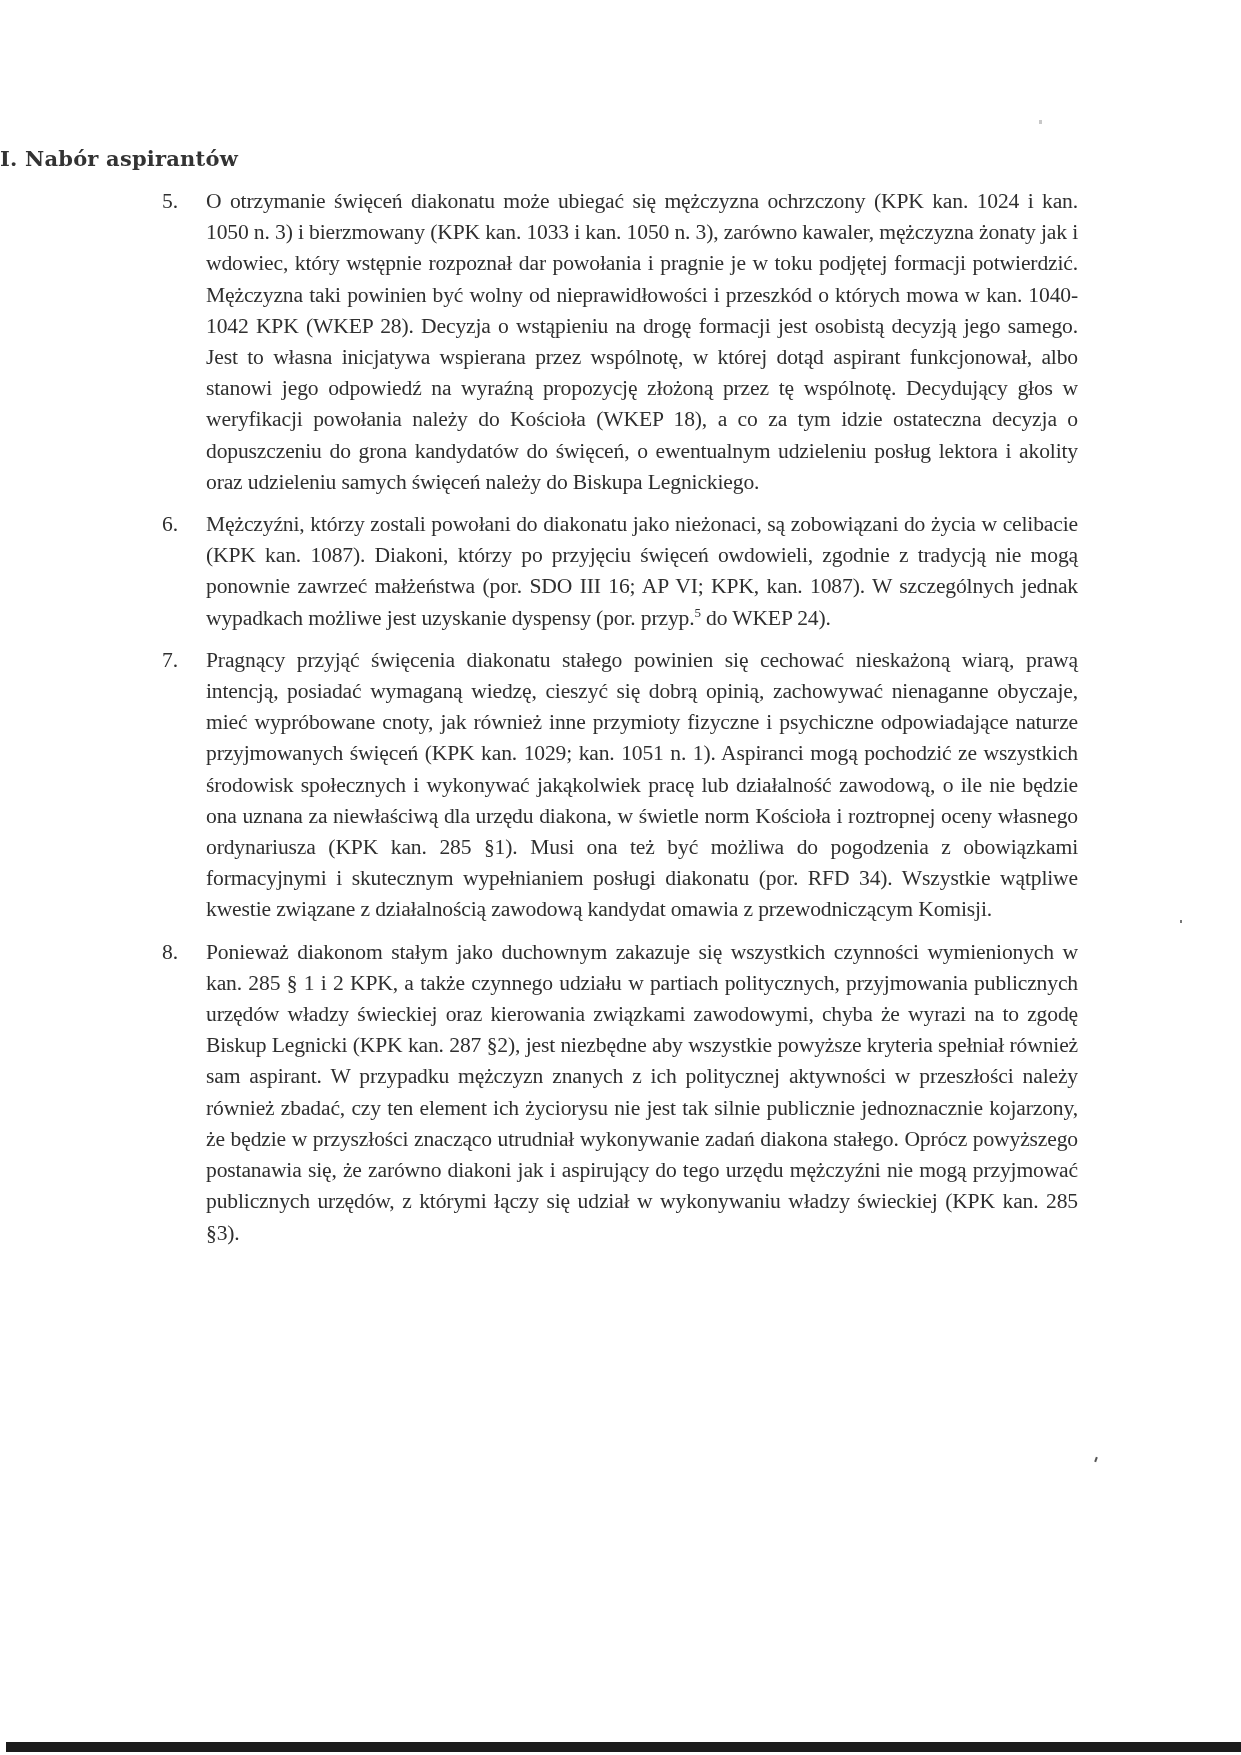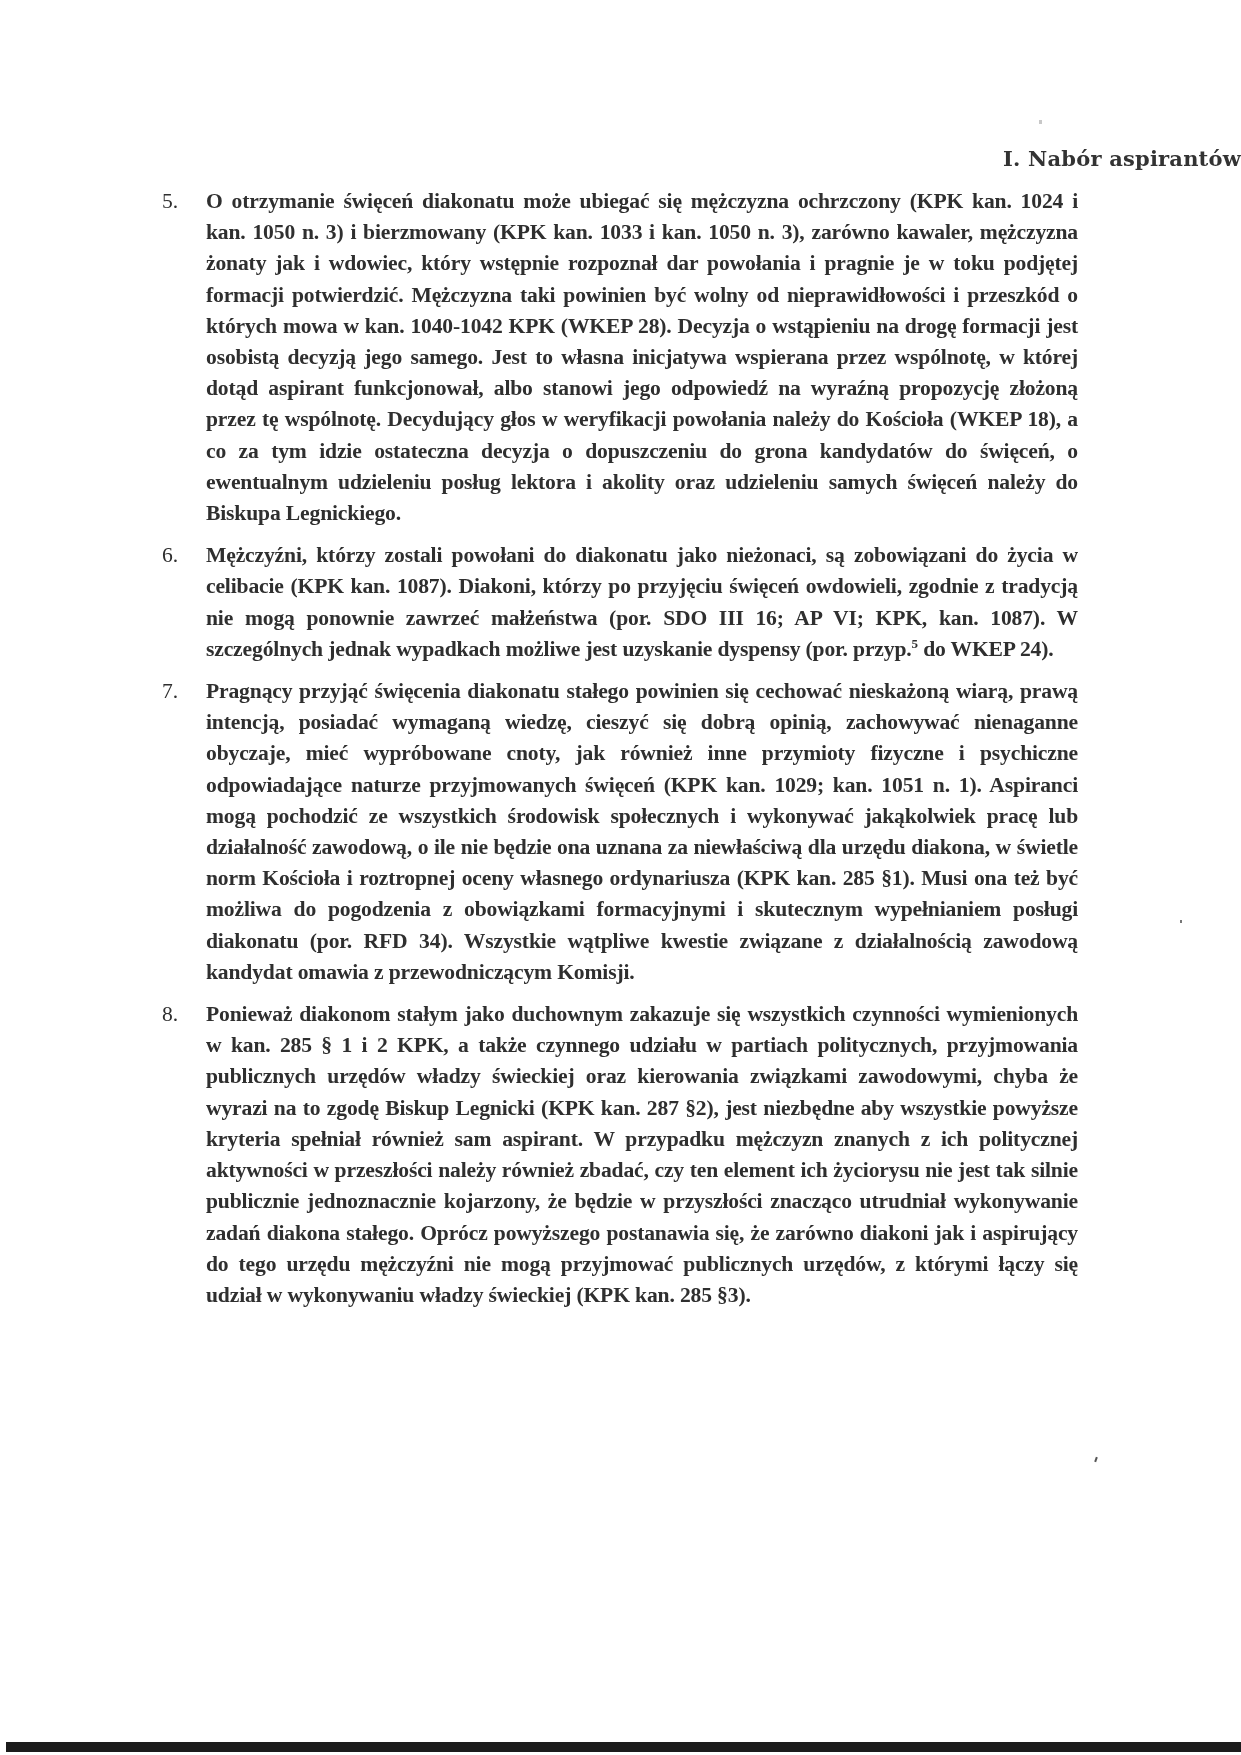--- a/index.html
+++ b/index.html
@@ -21,21 +21,21 @@
       top: 0;
       width: 1241px;
       height: 1755px;
       background: #ffffff;
     }
     .section-title {
       position: absolute;
       top: 146px;
       left: 0;
       width: 1241px;
-      text-align: right;
+      text-align: left;
       font-family: "DejaVu Serif", "Liberation Serif", serif;
       font-weight: bold;
       font-size: 21px;
       letter-spacing: 0.2px;
       color: #333333;
       margin: 0;
     }
     .items {
       position: absolute;
       top: 186px;
@@ -55,21 +55,20 @@
       margin: 0 0 11px 0;
       letter-spacing: -0.15px;
     }
     .item-number {
       position: absolute;
       left: 4px;
       top: 0;
     }
     .item-text {
       display: block;
-      font-weight: bold;
     }
     sup.footnote-ref {
       font-size: 13px;
       line-height: 0;
       vertical-align: super;
     }
     .scan-speck {
       position: absolute;
       left: 1039px;
       top: 120px;

